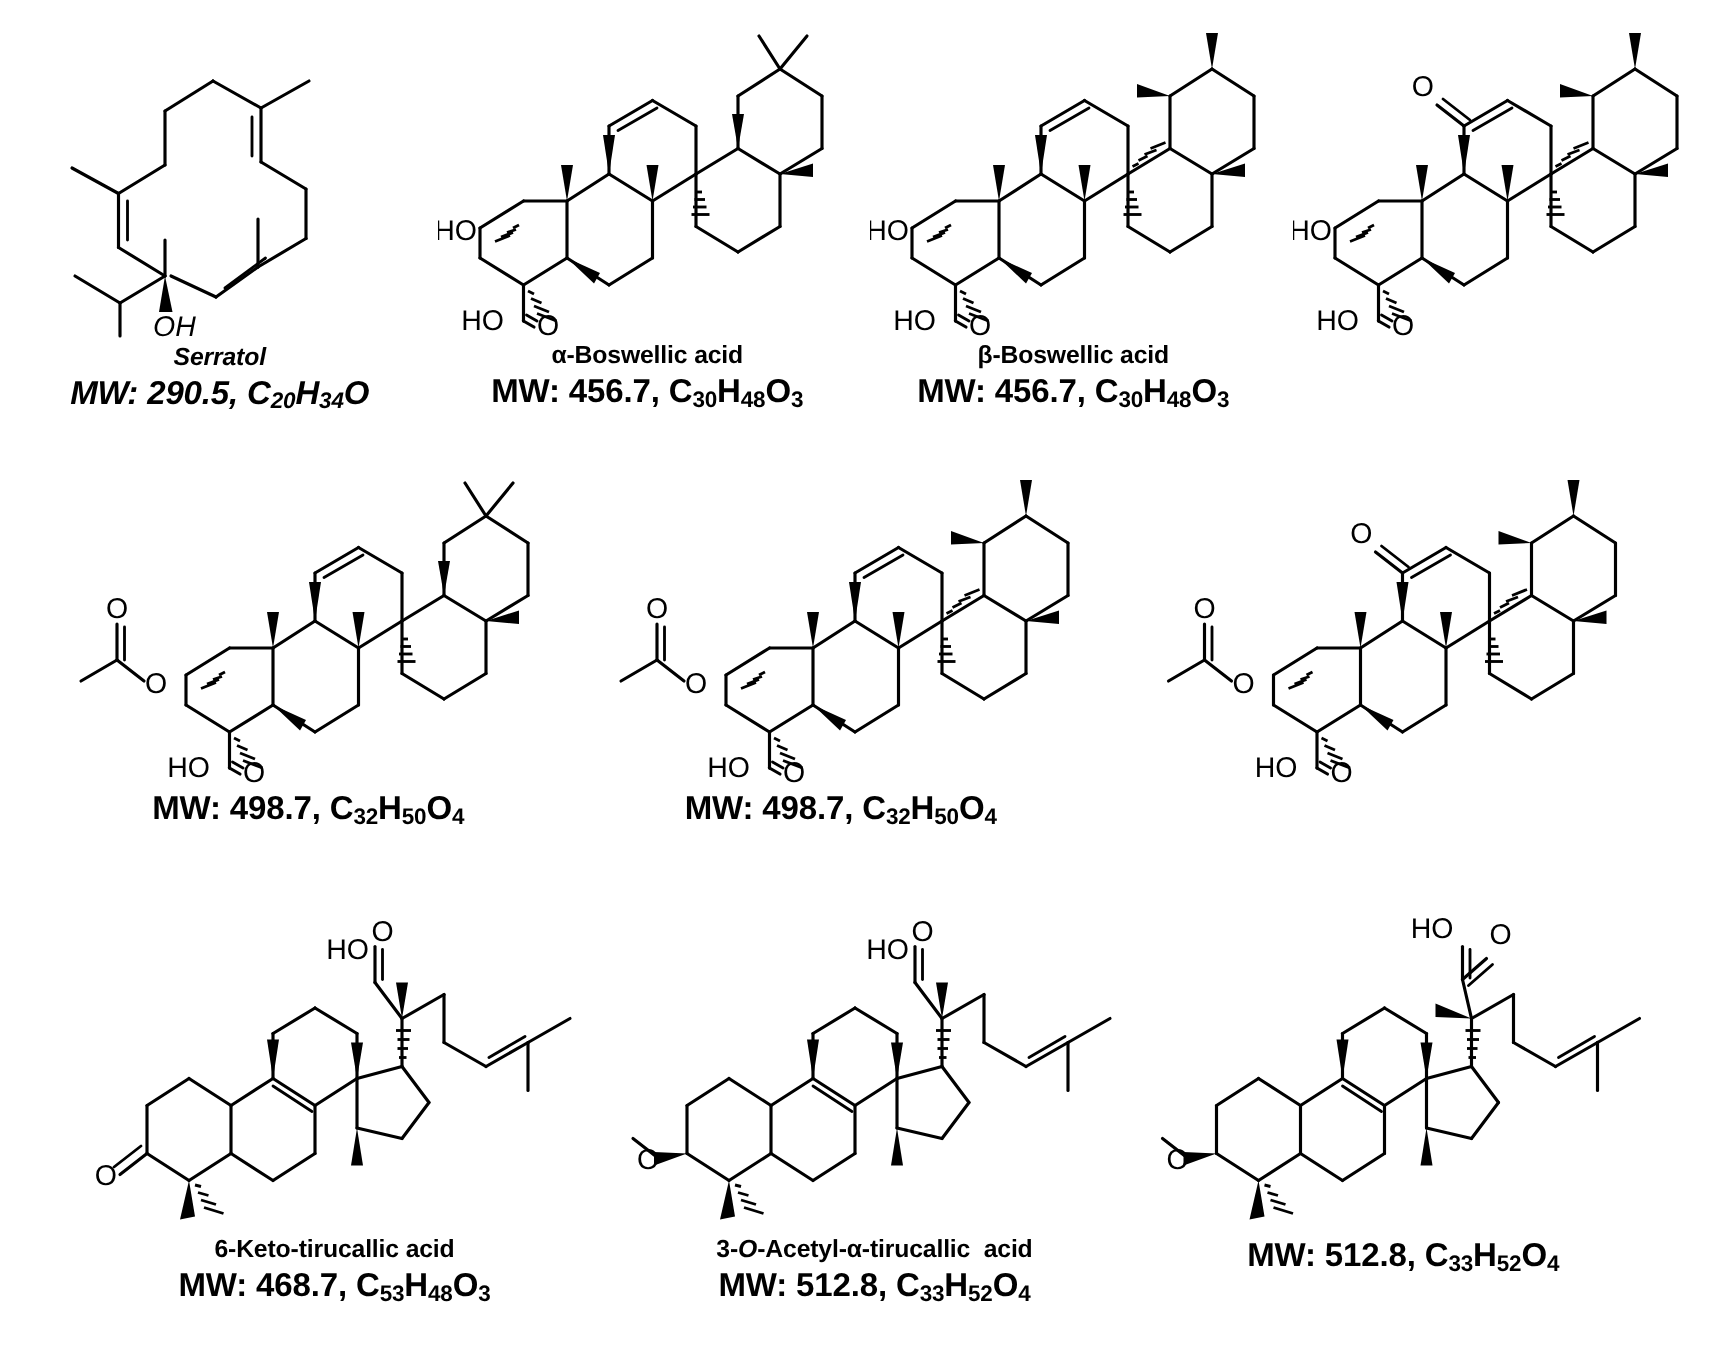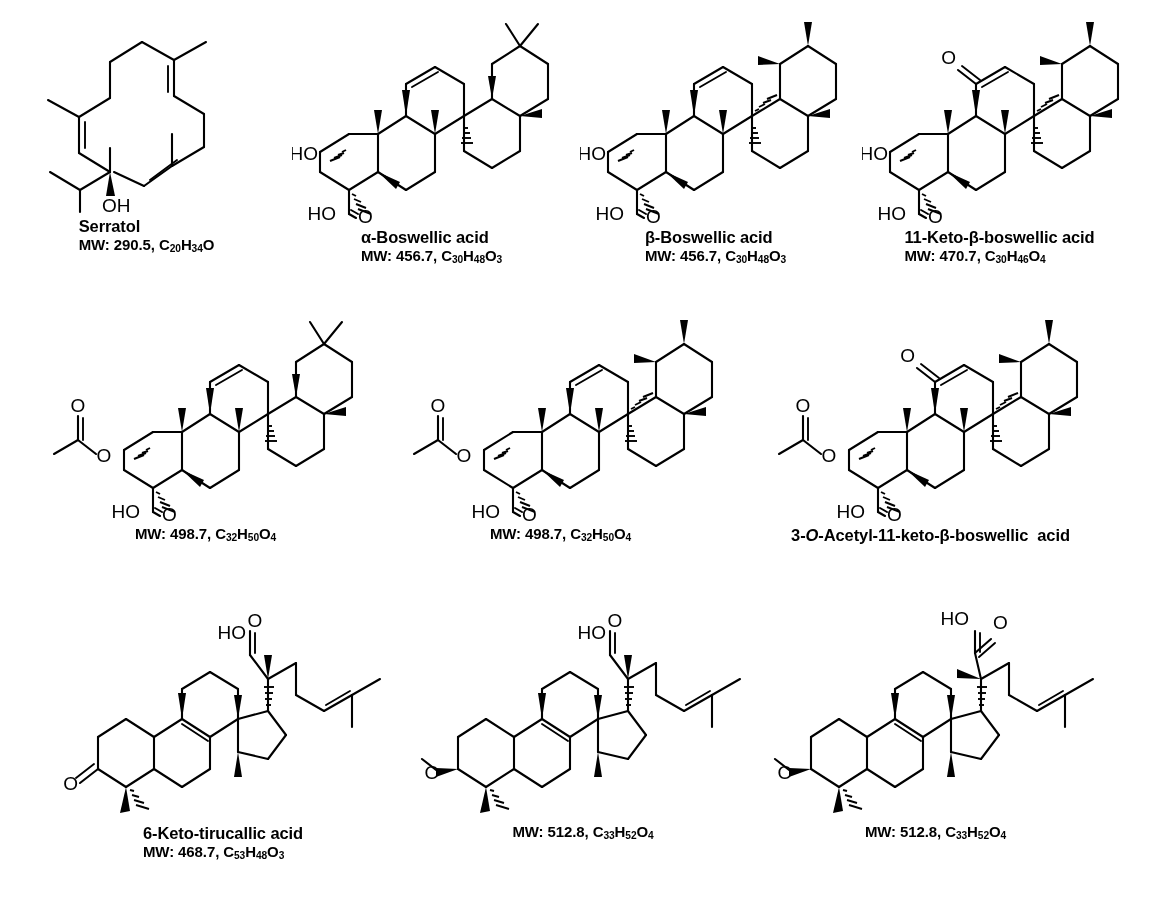--- a/index.html
+++ b/index.html
@@ -39,32 +39,33 @@
     display: flex;
     flex-direction: column;
     align-items: center;
     justify-content: flex-start;
     box-sizing: border-box;
   }
   .structure {
     display: block;
   }
   .caption {
+    text-align: center;
     line-height: 1.24;
     margin-top: 1px;
   }
   .cname {
     font-size: 16.5px;
     font-weight: bold;
     letter-spacing: -0.1px;
     white-space: nowrap;
   }
   .cname .ital { font-style: italic; }
   .cformula {
-    font-size: 15px;
+    font-size: 22px;
     font-weight: bold;
     letter-spacing: -0.1px;
     white-space: nowrap;
   }
   sub {
     font-size: 0.68em;
     vertical-align: -0.22em;
     line-height: 0;
   }
 
@@ -102,21 +103,21 @@
   svg .atom-end { text-anchor: end; }
   svg .atom-start { text-anchor: start; }
 </style>
 </head>
 <body>
 
 <div id="figure">
 
   <div class="row" id="row-1">
 
-    <div class="compound" style="width:280px;">
+    <div class="compound" style="width:280px;padding-top:12px;font-style:italic;">
       <svg class="structure" width="230" height="215" viewBox="0 0 230 215">
         <g class="bond">
 
           <path d="M110 42 L78 62"></path>
           <path d="M78 62 L78 98"></path>
           <path d="M78 98 L47 117"></path>
           <path d="M47 117 L47 153"></path>
           <path d="M47 153 L78 172"></path>
           <path d="M78 172 L78 148"></path>
           <path d="M110 42 L142 60"></path>
@@ -406,28 +407,20 @@
         <text class="atom atom-end" x="26" y="146">HO</text>
         <text class="atom atom-end" x="44" y="206">HO</text>
         <text class="atom atom-start" x="66" y="209">O</text>
         <g class="bond">
             <path d="M57 200 L64 204"></path>
           </g>
         <g class="bond-thin">
             <path d="M59 196 L66 200"></path>
           </g>
       </svg>
-      <div class="caption">
-        <div class="cname"><span>11-Keto-β-boswellic acid</span></div>
-        <div class="cformula">
-          <span>MW:</span>
-          <span>470.7</span>,
-          C<sub>30</sub>H<sub>46</sub>O<sub>4</sub>
-        </div>
-      </div>
     </div>
   </div>
 
   <div class="row" id="row-2">
 
     <div class="compound" style="width:370px;padding-top:22px;">
       <svg class="structure" width="340" height="212" viewBox="0 0 340 212">
         <g class="bond">
           <path d="M117 120 L88 138"></path>
             <path d="M88 138 L88 158"></path>
@@ -680,21 +673,20 @@
         <text class="atom atom-end" x="104" y="206">HO</text>
         <text class="atom atom-start" x="126" y="209">O</text>
         <g class="bond">
             <path d="M117 200 L124 204"></path>
           </g>
         <g class="bond-thin">
             <path d="M119 196 L126 200"></path>
           </g>
       </svg>
       <div class="caption">
-        <div class="cname">3-<span class="ital">O</span>-Acetyl-11-keto-β-boswellic&nbsp; acid</div>
       </div>
     </div>
   </div>
 
   <div class="row" id="row-3">
 
     <div class="compound" style="width:370px;padding-top:12px;">
       <svg class="structure" width="330" height="225" viewBox="0 0 330 225">
         <g class="bond">
 
@@ -841,20 +833,21 @@
           <path d="M208 108 L213 108"></path>
             <path d="M207 102 L214 102"></path>
           <path d="M207 96 L215 96"></path>
             <path d="M206 90 L216 90"></path>
         </g>
         <text class="atom atom-mid" x="14" y="182">O</text>
         <text class="atom atom-end" x="188" y="42">HO</text>
         <text class="atom atom-mid" x="197" y="30">O</text>
       </svg>
       <div class="caption">
+        <div class="cname">3-<span class="ital">O</span>-Acetyl-α-tirucallic&nbsp; acid</div>
         <div class="cformula">
           <span>MW:</span>
           <span>512.8</span>,
           C<sub>33</sub>H<sub>52</sub>O<sub>4</sub>
         </div>
       </div>
     </div>
 
     <div class="compound" style="width:355px;padding-top:12px;">
       <svg class="structure" width="330" height="225" viewBox="0 0 330 225">

